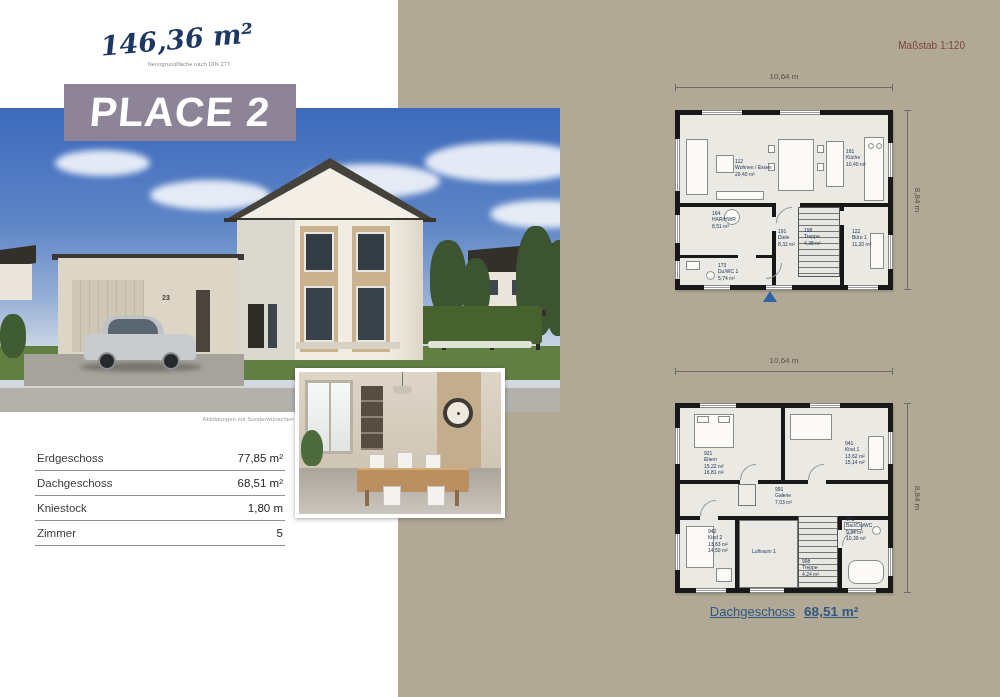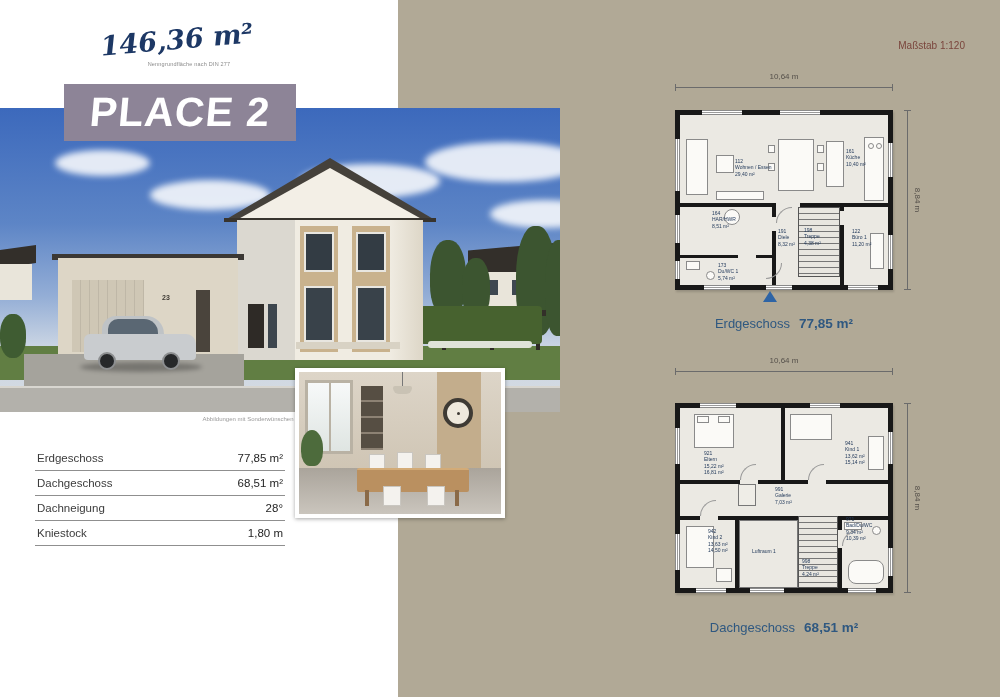--- a/index.html
+++ b/index.html
@@ -240,26 +240,26 @@
   <div class="spec">
     <div class="spec-row">
       <span class="spec-label">Erdgeschoss</span>
       <span class="spec-value">77,85 m²</span>
     </div>
     <div class="spec-row">
       <span class="spec-label">Dachgeschoss</span>
       <span class="spec-value">68,51 m²</span>
     </div>
     <div class="spec-row">
-      <span class="spec-label">Dachneigung</span>
-      <span class="spec-value">28°</span>
-    </div>
-    <div class="spec-row">
       <span class="spec-label">Kniestock</span>
       <span class="spec-value">1,80 m</span>
+    </div>
+    <div class="spec-row">
+      <span class="spec-label">Zimmer</span>
+      <span class="spec-value">5</span>
     </div>
   </div>
 
   <div class="scale-note">Maßstab 1:120</div>
 
   <div class="dimlab" style="left:675px;top:72px;width:218px;">10,64 m</div>
   <div class="dimh" style="left:675px;top:87px;width:218px;"></div>
   <div class="dimv" style="left:907px;top:110px;height:180px;"></div>
   <div class="dimlab dimlab-rot" style="left:922px;top:178px;width:44px;">8,84 m</div>
 
@@ -337,23 +337,20 @@
       <span>11,20 m²</span>
     </div>
     <div class="rlabel" style="left:38px;top:147px;">
       <span>173</span>
       <span>Du/WC 1</span>
       <span>5,74 m²</span>
     </div>
   </div>
   <div class="entry-arrow"></div>
 
-  <div class="plan-cap" style="top:314px;">
-    <span class="cap-name">Erdgeschoss</span><span class="cap-area">77,85 m²</span>
-  </div>
 
   <div class="dimlab" style="left:675px;top:356px;width:218px;">10,64 m</div>
   <div class="dimh" style="left:675px;top:371px;width:218px;"></div>
   <div class="dimv" style="left:907px;top:403px;height:190px;"></div>
   <div class="dimlab dimlab-rot" style="left:922px;top:476px;width:44px;">8,84 m</div>
 
   <div class="plan plan-dg">
 
     <div class="w" style="left:101px;top:0;width:4px;height:72px;"></div>
     <div class="w" style="left:0;top:72px;width:60px;height:4px;"></div>
@@ -427,17 +424,17 @@
       <span>4,24 m²</span>
     </div>
     <div class="rlabel" style="left:166px;top:108px;">
       <span>971</span>
       <span>Bad/Du/WC</span>
       <span>9,34 m²</span>
       <span>10,39 m²</span>
     </div>
   </div>
 
-  <div class="plan-cap" style="top:618px;">
+  <div class="plan-cap" style="top:602px;text-decoration:underline;">
     <span class="cap-name">Dachgeschoss</span><span class="cap-area">68,51 m²</span>
   </div>
 
 </div>
 
 </body></html>

